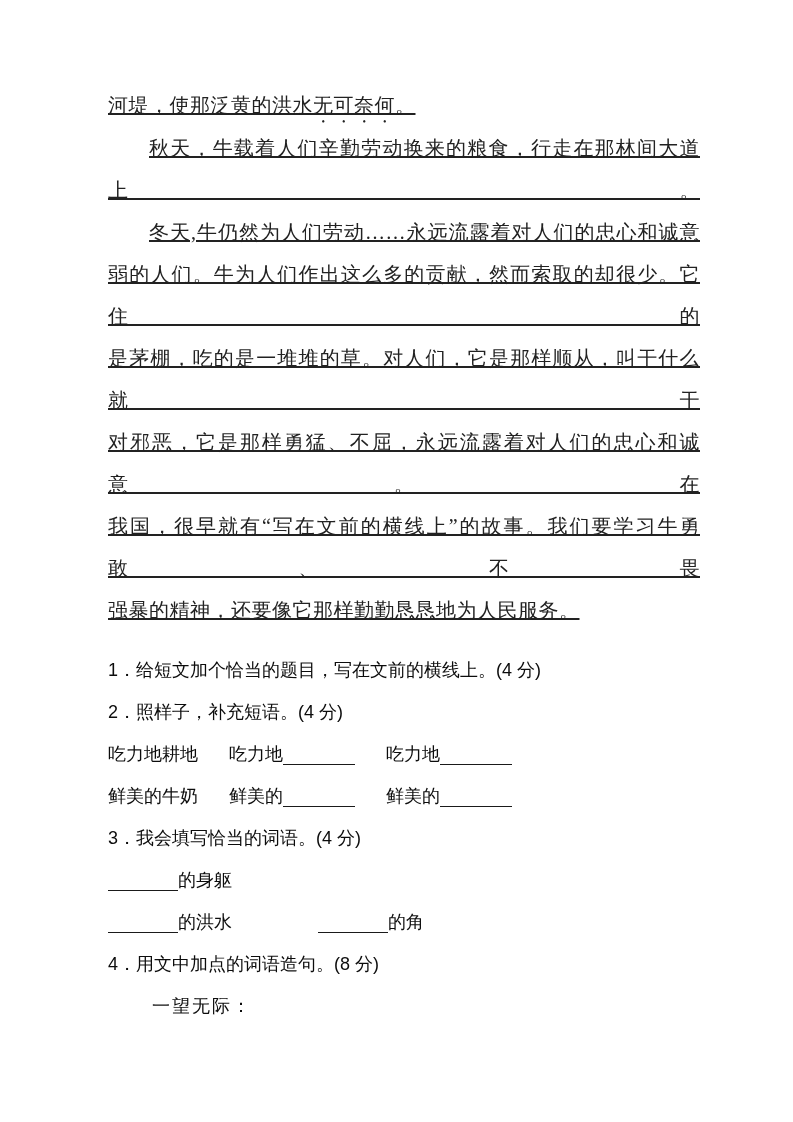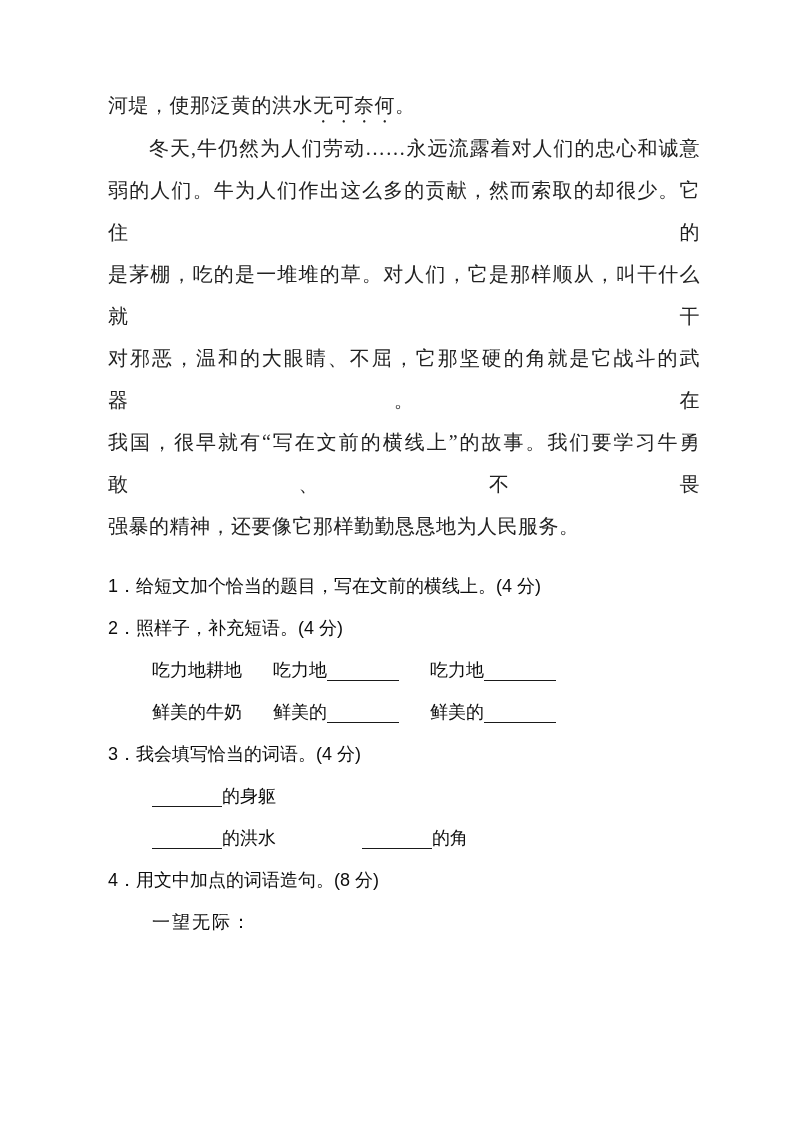--- a/index.html
+++ b/index.html
@@ -14,40 +14,40 @@
     color: #111;
   }
 
   
   .passage {
     font-family: "Liberation Serif", "DejaVu Serif", serif;
     font-size: 20px;
     letter-spacing: 0.5px;
     color: #222;
   }
-  .p-line { line-height: 42px; }
+  .p-line { line-height: 42px; text-decoration: underline; }
   .p-line.fill { text-align: justify; text-align-last: justify; }
   .p-line.indent { text-indent: 41px; }
   .emph {
     -webkit-text-emphasis: filled dot #222;
     -webkit-text-emphasis-position: under right;
     text-emphasis: filled dot #222;
     text-emphasis-position: under right;
   }
 
   
   .questions {
     margin-top: 18px;
     font-family: "Liberation Sans", "DejaVu Sans", sans-serif;
     font-size: 18px;
     color: #0c0c0c;
   }
   .q-line { line-height: 42px; }
 
-  .q-sub { display: flex; line-height: 42px; margin-left: 44px; }
+  .q-sub { display: flex; line-height: 42px; }
   .q2-col1 { width: 121px; }
   .q2-col2 { width: 157px; }
   .q3-col1 { width: 210px; }
 
   .blank {
     display: inline-block;
     width: 72px;
     height: 1em;
     border-bottom: 1.6px solid #1a1a1a;
     vertical-align: -0.25em;
@@ -63,24 +63,25 @@
   }
   .q4-word { white-space: nowrap; letter-spacing: 2px; }
 </style>
 </head>
 <body>
 
 <div class="sheet">
 
   <div class="passage">
     <div class="p-line"><span>河堤，使那泛黄的洪水</span><span class="emph">无可奈何</span><span>。</span></div>
+    <div class="p-line indent fill">秋天，牛载着人们辛勤劳动换来的粮食，行走在那林间大道上。</div>
     <div class="p-line indent fill">冬天,牛仍然为人们劳动……永远流露着对人们的忠心和诚意</div>
     <div class="p-line fill">弱的人们。牛为人们作出这么多的贡献，然而索取的却很少。它住的</div>
     <div class="p-line fill">是茅棚，吃的是一堆堆的草。对人们，它是那样顺从，叫干什么就干</div>
-    <div class="p-line fill">对邪恶，温和的大眼睛、不屈，它那坚硬的角就是它战斗的武器。在</div>
+    <div class="p-line fill">对邪恶，它是那样勇猛、不屈，永远流露着对人们的忠心和诚意。在</div>
     <div class="p-line fill">我国，很早就有“写在文前的横线上”的故事。我们要学习牛勇敢、不畏</div>
     <div class="p-line">强暴的精神，还要像它那样勤勤恳恳地为人民服务。</div>
   </div>
 
   <div class="questions">
 
     <div class="q-line">1．给短文加个恰当的题目，写在文前的横线上。(4 分)</div>
 
     <div class="q-line">2．照样子，补充短语。(4 分)</div>
     <div class="q-sub">

